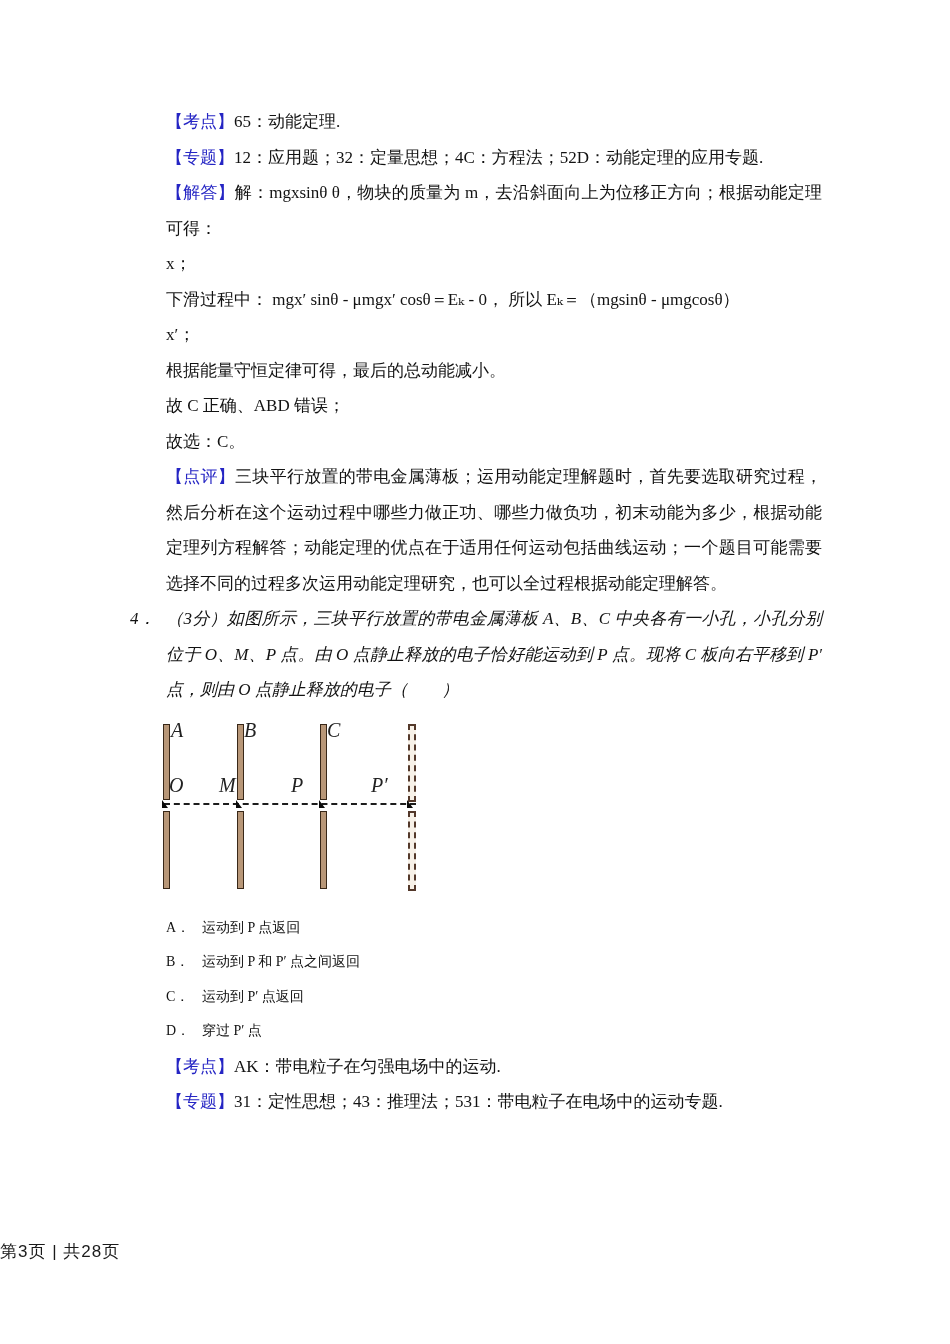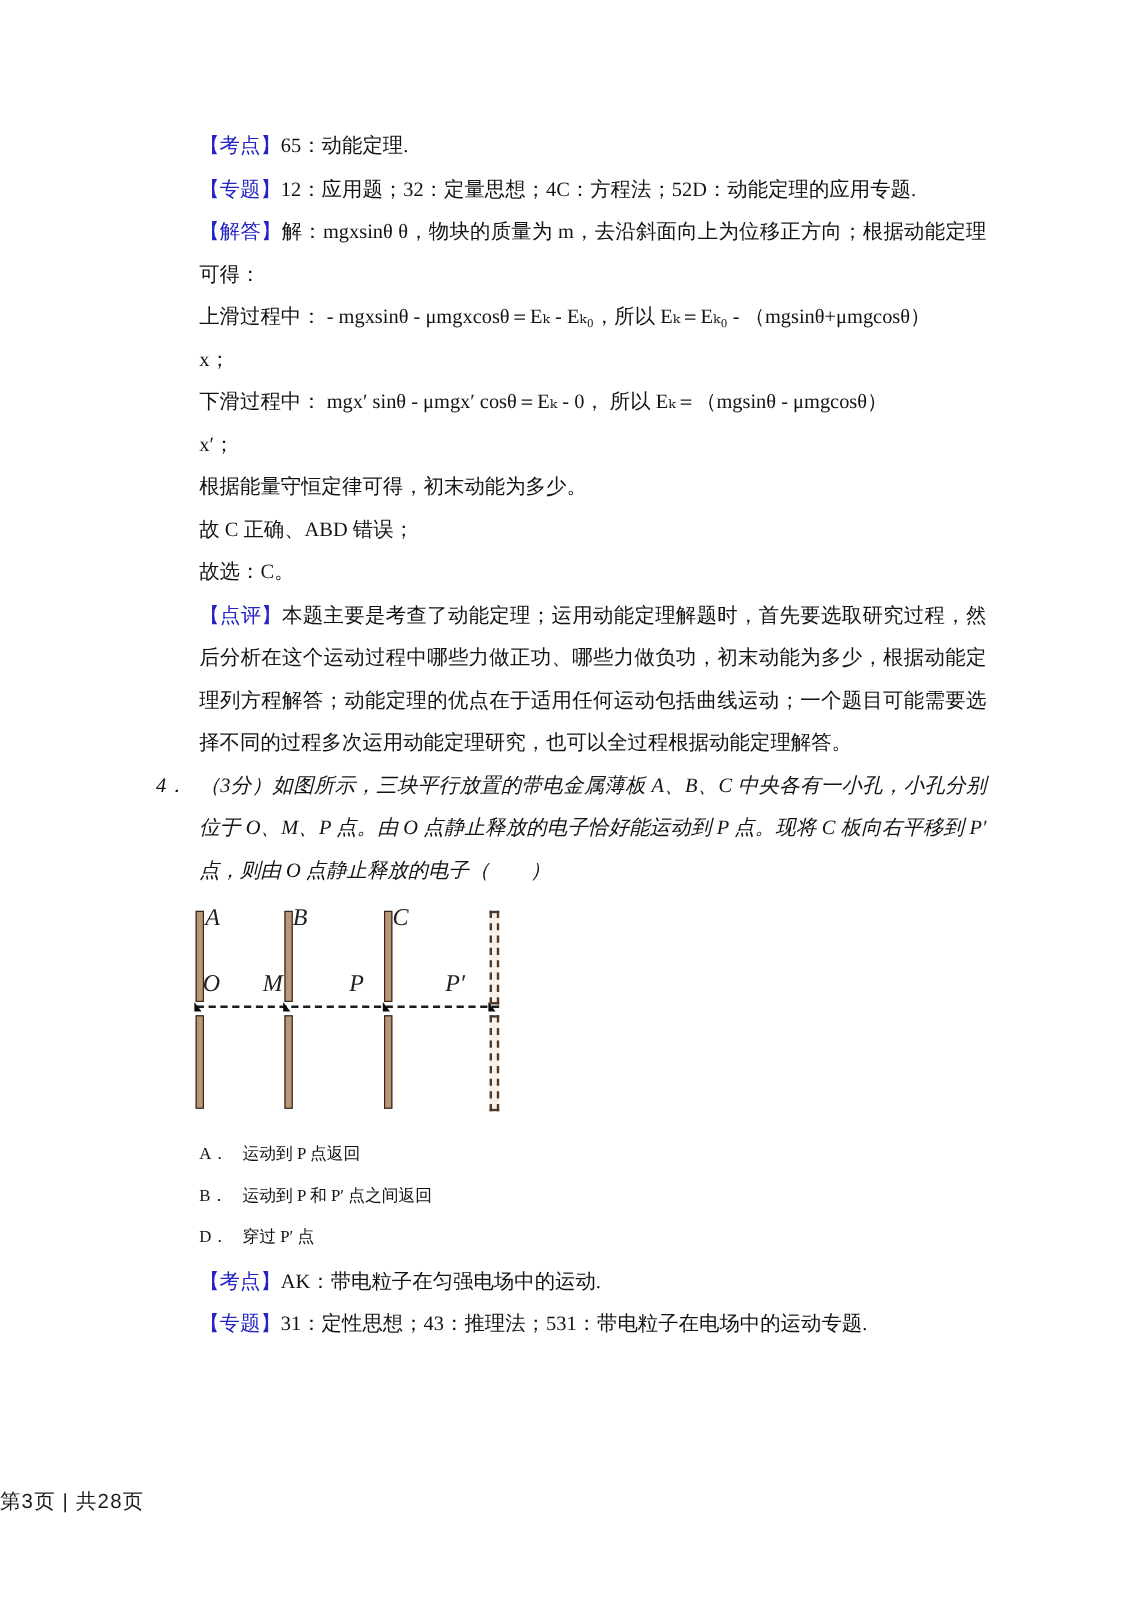--- a/index.html
+++ b/index.html
@@ -46,29 +46,28 @@
 <div class="page">
   <div class="content">
 
     <p class="line"><span class="tag">【考点】</span><span>65：动能定理.</span></p>
 
     <p class="line"><span class="tag">【专题】</span><span>12：应用题；32：定量思想；4C：方程法；52D：动能定理的应用专题.</span></p>
 
 
     <p class="line"><span class="tag">【解答】</span><span>解：mgxsinθ θ，物块的质量为 m，去沿斜面向上为位移正方向；根据动能定理可得：</span></p>
 
-    <p class="line noj">上滑过程中： - mgxsinθ - μmgxcosθ＝Eₖ - Eₖ₀，所以 Eₖ＝Eₖ₀ - （mgsinθ+μmgcosθ）</p>
     <p class="line noj">x；</p>
     <p class="line noj">下滑过程中： mgx′ sinθ - μmgx′ cosθ＝Eₖ - 0， 所以 Eₖ＝（mgsinθ - μmgcosθ）</p>
     <p class="line noj">x′；</p>
-    <p class="line noj">根据能量守恒定律可得，初末动能为多少。</p>
+    <p class="line noj">根据能量守恒定律可得，最后的总动能减小。</p>
     <p class="line noj">故 C 正确、ABD 错误；</p>
     <p class="line noj">故选：C。</p>
 
-    <p class="line"><span class="tag">【点评】</span><span>本题主要是考查了动能定理；运用动能定理解题时，首先要选取研究过程，然后分析在这个运动过程中哪些力做正功、哪些力做负功，初末动能为多少，根据动能定理列方程解答；动能定理的优点在于适用任何运动包括曲线运动；一个题目可能需要选择不同的过程多次运用动能定理研究，也可以全过程根据动能定理解答。</span></p>
+    <p class="line"><span class="tag">【点评】</span><span>三块平行放置的带电金属薄板；运用动能定理解题时，首先要选取研究过程，然后分析在这个运动过程中哪些力做正功、哪些力做负功，初末动能为多少，根据动能定理列方程解答；动能定理的优点在于适用任何运动包括曲线运动；一个题目可能需要选择不同的过程多次运用动能定理研究，也可以全过程根据动能定理解答。</span></p>
 
     <p class="line qpara"><span class="qnum">4．</span><span>（3分）如图所示，三块平行放置的带电金属薄板 A、B、C 中央各有一小孔，小孔分别位于 O、M、P 点。由 O 点静止释放的电子恰好能运动到 P 点。现将 C 板向右平移到 P′ 点，则由 O 点静止释放的电子（　　）</span></p>
 
     <div class="diagram">
       <div class="seg top pa"></div>
       <div class="seg bot pa"></div>
       <div class="seg top pb"></div>
       <div class="seg bot pb"></div>
       <div class="seg top pc"></div>
       <div class="seg bot pc"></div>
@@ -84,20 +83,21 @@
       <span class="dlabel lab-top lc">C</span>
       <span class="dlabel lab-mid lo">O</span>
       <span class="dlabel lab-mid lm">M</span>
       <span class="dlabel lab-mid lp">P</span>
       <span class="dlabel lab-mid lpp">P′</span>
     </div>
 
     <div class="options" style="margin-top:24px;">
       <p class="opt"><span class="letter">A．</span><span>运动到 P 点返回</span></p>
       <p class="opt"><span class="letter">B．</span><span>运动到 P 和 P′ 点之间返回</span></p>
+      <p class="opt"><span class="letter">C．</span><span>运动到 P′ 点返回</span></p>
       <p class="opt"><span class="letter">D．</span><span>穿过 P′ 点</span></p>
     </div>
 
     <p class="line"><span class="tag">【考点】</span><span>AK：带电粒子在匀强电场中的运动.</span></p>
 
     <p class="line"><span class="tag">【专题】</span><span>31：定性思想；43：推理法；531：带电粒子在电场中的运动专题.</span></p>
 
   </div>
 
   <div class="footer">第3页 | 共28页</div>

